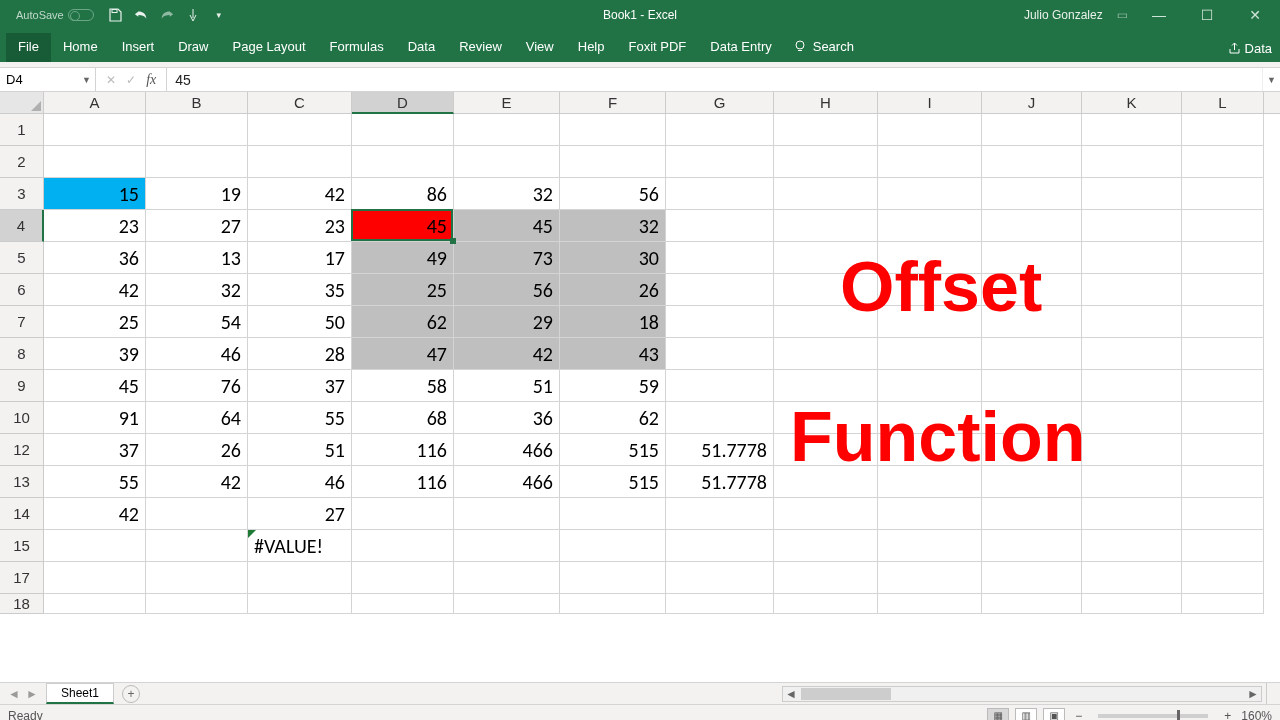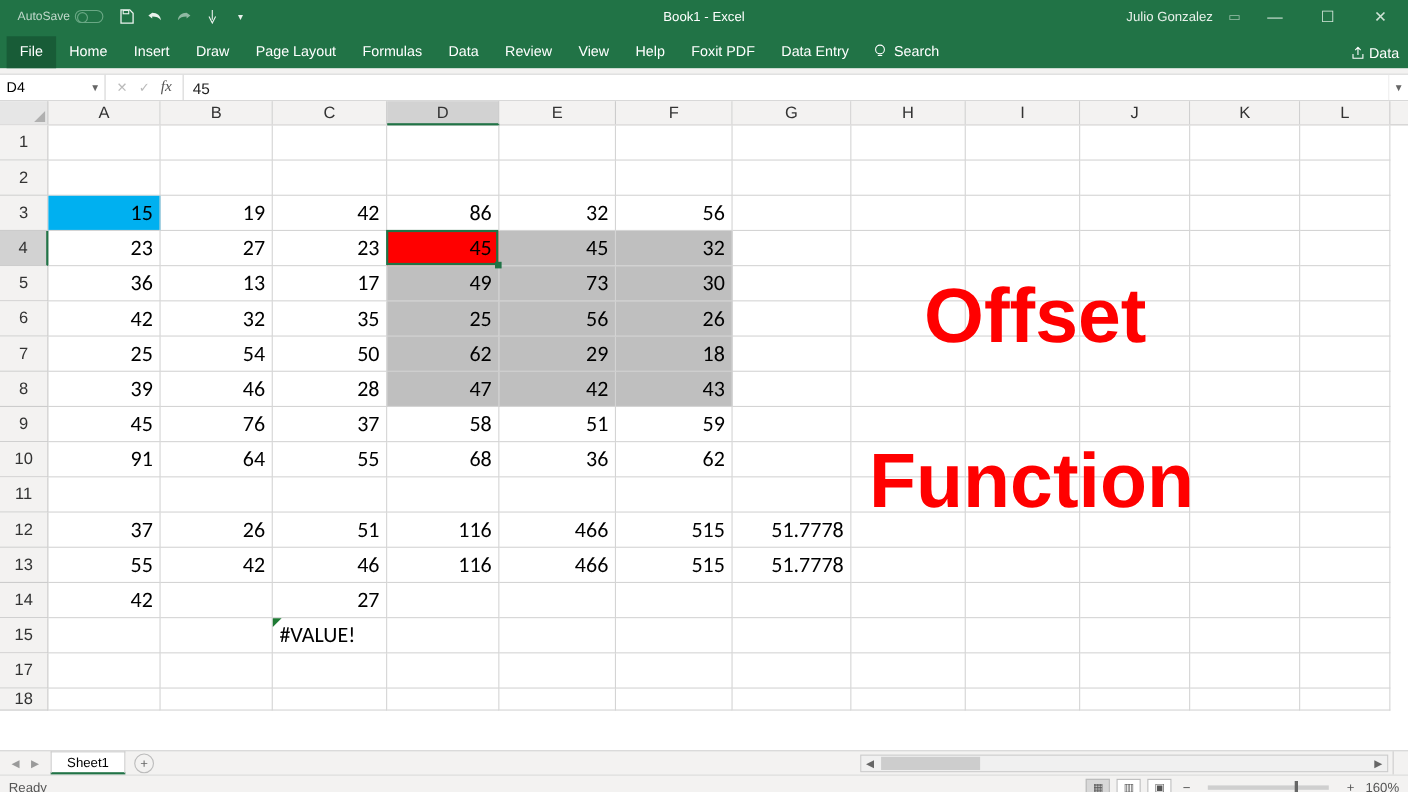--- a/index.html
+++ b/index.html
@@ -331,35 +331,20 @@
         <div class="cell" style="width: 106px;">36</div>
         <div class="cell" style="width: 106px;">62</div>
         <div class="cell" style="width: 108px;"></div>
         <div class="cell" style="width: 104px;"></div>
         <div class="cell" style="width: 104px;"></div>
         <div class="cell" style="width: 100px;"></div>
         <div class="cell" style="width: 100px;"></div>
         <div class="cell" style="width: 82px;"></div>
       </div>
       <div class="row">
-        <div class="row-h">11</div>
-        <div class="cell" style="width: 102px;"></div>
-        <div class="cell" style="width: 102px;"></div>
-        <div class="cell" style="width: 104px;"></div>
-        <div class="cell" style="width: 102px;"></div>
-        <div class="cell" style="width: 106px;"></div>
-        <div class="cell" style="width: 106px;"></div>
-        <div class="cell" style="width: 108px;"></div>
-        <div class="cell" style="width: 104px;"></div>
-        <div class="cell" style="width: 104px;"></div>
-        <div class="cell" style="width: 100px;"></div>
-        <div class="cell" style="width: 100px;"></div>
-        <div class="cell" style="width: 82px;"></div>
-      </div>
-      <div class="row">
         <div class="row-h">12</div>
         <div class="cell" style="width: 102px;">37</div>
         <div class="cell" style="width: 102px;">26</div>
         <div class="cell" style="width: 104px;">51</div>
         <div class="cell" style="width: 102px;">116</div>
         <div class="cell" style="width: 106px;">466</div>
         <div class="cell" style="width: 106px;">515</div>
         <div class="cell" style="width: 108px;">51.7778</div>
         <div class="cell" style="width: 104px;"></div>
         <div class="cell" style="width: 104px;"></div>

